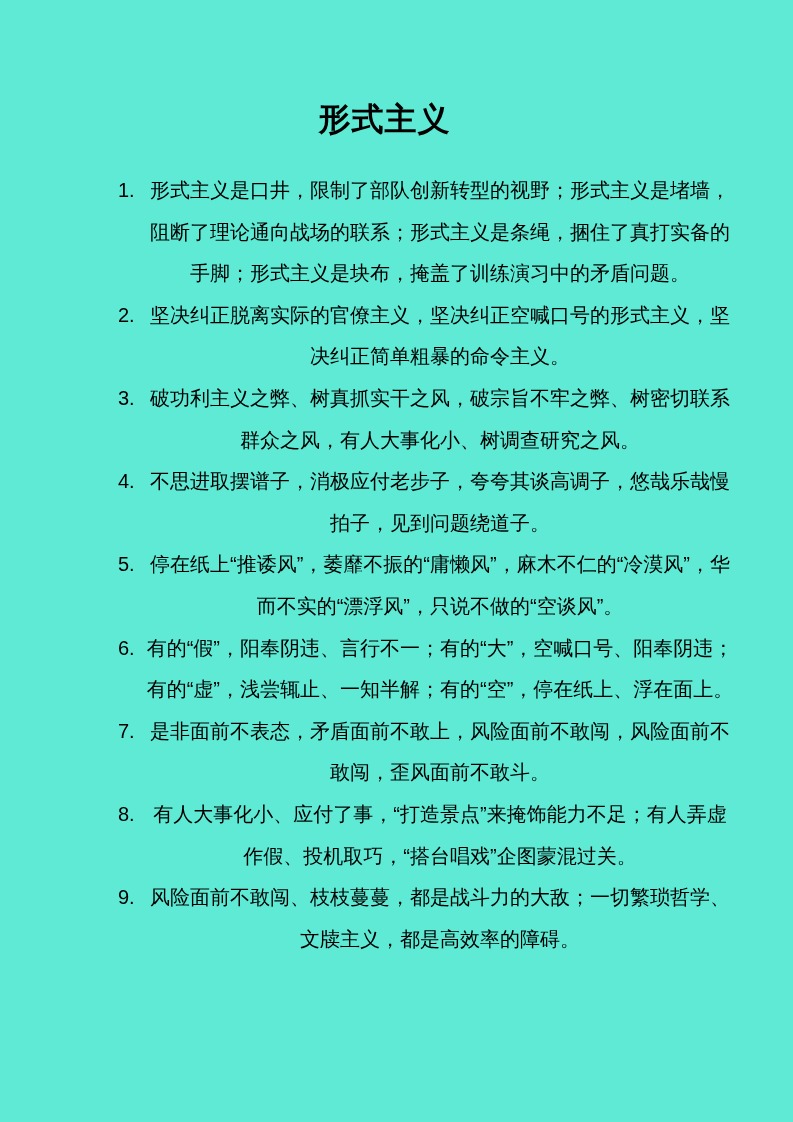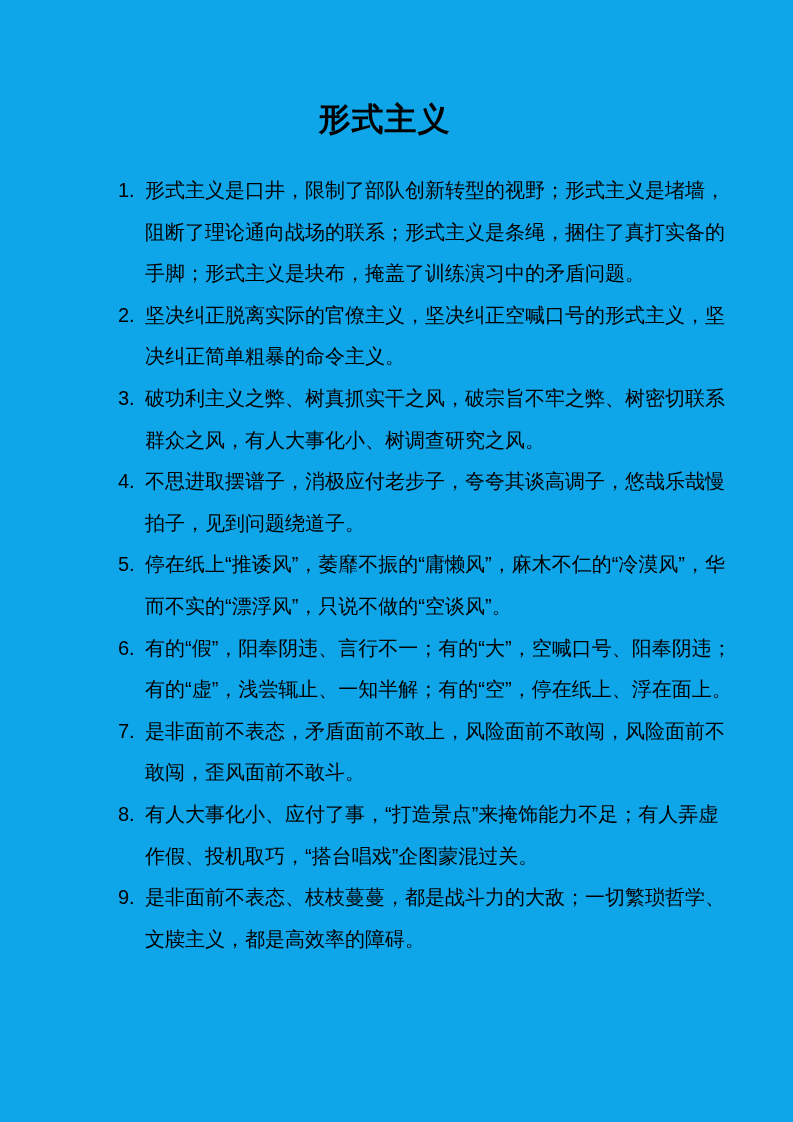--- a/index.html
+++ b/index.html
@@ -4,21 +4,21 @@
 <style>
   html, body {
     margin: 0;
     padding: 0;
     background: #ffffff;
   }
   .page {
     position: relative;
     width: 793px;
     height: 1122px;
-    background: #0ea5e9;
+    background: #5eead4;
     overflow: hidden;
     font-family: "Liberation Sans", sans-serif;
     color: #000000;
   }
   .doc-title {
     margin: 0;
     padding-top: 96px;
     font-size: 32px;
     line-height: 46px;
     font-weight: 700;
@@ -38,21 +38,21 @@
     font-size: 20px;
     line-height: 41.6px;
     color: #000000;
   }
   .doc-item .num {
     flex: 0 0 27px;
     text-align: left;
   }
   .doc-item .txt {
     flex: 1;
-    text-align: left;
+    text-align: center;
     word-break: normal;
     overflow-wrap: break-word;
   }
 </style>
 </head>
 <body>
 
 <div class="page">
   <h1 class="doc-title">形式主义</h1>
 
@@ -84,16 +84,16 @@
     <li class="doc-item">
       <span class="num">7.</span>
       <div class="txt">是非面前不表态，矛盾面前不敢上，风险面前不敢闯，风险面前不敢闯，歪风面前不敢斗。</div>
     </li>
     <li class="doc-item">
       <span class="num">8.</span>
       <div class="txt">有人大事化小、应付了事，“打造景点”来掩饰能力不足；有人弄虚作假、投机取巧，“搭台唱戏”企图蒙混过关。</div>
     </li>
     <li class="doc-item">
       <span class="num">9.</span>
-      <div class="txt">是非面前不表态、枝枝蔓蔓，都是战斗力的大敌；一切繁琐哲学、文牍主义，都是高效率的障碍。</div>
+      <div class="txt">风险面前不敢闯、枝枝蔓蔓，都是战斗力的大敌；一切繁琐哲学、文牍主义，都是高效率的障碍。</div>
     </li>
   </ol>
 </div>
 
 </body></html>

